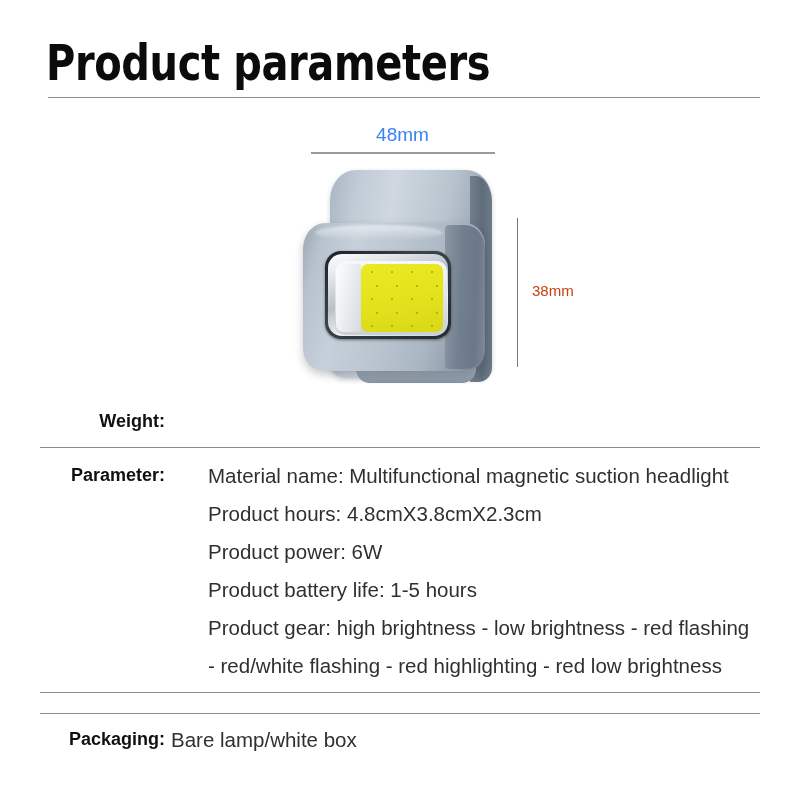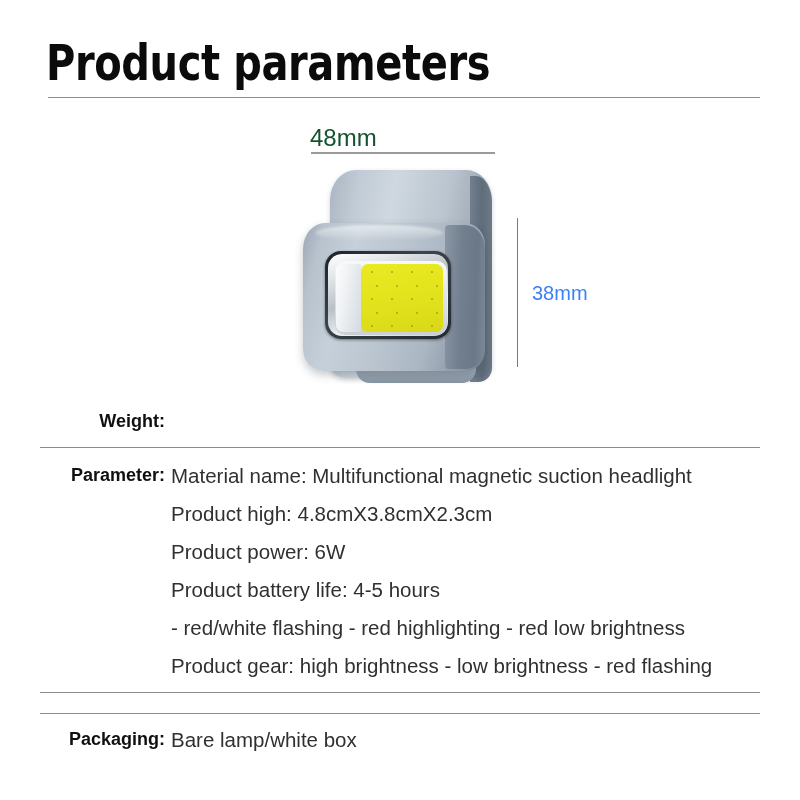--- a/index.html
+++ b/index.html
@@ -56,22 +56,23 @@
     width: 800px;
     height: 290px;
   }
 
   
   .dim-w-label {
     position: absolute;
     left: 310px;
     top: 14px;
     width: 185px;
-    font-size: 24px;
-    color: #14532d;
+    text-align: center;
+    font-size: 19px;
+    color: #3b82f6;
   }
   .dim-w-line {
     position: absolute;
     left: 311px;
     top: 42px;
     width: 184px;
     height: 0;
     border-top: 2px solid #9a9a9a;
   }
 
@@ -81,22 +82,22 @@
     left: 517px;
     top: 108px;
     width: 0;
     height: 149px;
     border-left: 1.6px solid #7a7a7a;
   }
   .dim-h-label {
     position: absolute;
     left: 532px;
     top: 172px;
-    font-size: 20px;
-    color: #3b82f6;
+    font-size: 15px;
+    color: #c2410c;
     white-space: nowrap;
   }
 
   
   .lamp {
     position: absolute;
     left: 296px;
     top: 55px;
     width: 210px;
     height: 230px;
@@ -277,21 +278,21 @@
     line-height: 31px;
     color: #303030;
   }
   .spec-value-line {
     white-space: nowrap;
   }
 
   .row-weight .spec-label,
   .row-weight .spec-values { line-height: 30px; }
   .row-weight { padding-top: 8px; padding-bottom: 11px; }
-  .row-parameter { padding-top: 12px; padding-bottom: 11px; }
+  .row-parameter { padding-top: 12px; padding-bottom: 11px; gap: 37px; }
   .row-parameter .spec-values .spec-value-line { margin-bottom: 7px; }
   .row-parameter .spec-values .spec-value-line:last-child { margin-bottom: 0; }
   .row-material { padding-top: 10px; padding-bottom: 10px; }
   .row-packaging { padding-top: 10px; padding-bottom: 10px; }
 </style>
 </head>
 <body>
 
 <div id="page">
 
@@ -350,25 +351,25 @@
 
   <div class="specs" id="specs">
       <div class="spec-row row-weight">
         <div class="spec-label">Weight:</div>
       </div>
       <div class="spec-rule"></div>
       <div class="spec-row row-parameter">
         <div class="spec-label">Parameter:</div>
         <div class="spec-values">
           <div class="spec-value-line">Material name: Multifunctional magnetic suction headlight</div>
-          <div class="spec-value-line">Product high: 4.8cmX3.8cmX2.3cm</div>
+          <div class="spec-value-line">Product hours: 4.8cmX3.8cmX2.3cm</div>
           <div class="spec-value-line">Product power: 6W</div>
-          <div class="spec-value-line">Product battery life: 4-5 hours</div>
+          <div class="spec-value-line">Product battery life: 1-5 hours</div>
+          <div class="spec-value-line">Product gear: high brightness - low brightness - red flashing</div>
           <div class="spec-value-line">- red/white flashing - red highlighting - red low brightness</div>
-          <div class="spec-value-line">Product gear: high brightness - low brightness - red flashing</div>
         </div>
       </div>
       <div class="spec-rule"></div>
       <div class="spec-row row-material">
       </div>
       <div class="spec-rule"></div>
       <div class="spec-row row-packaging">
         <div class="spec-label">Packaging:</div>
         <div class="spec-values">
           <div class="spec-value-line">Bare lamp/white box</div>

